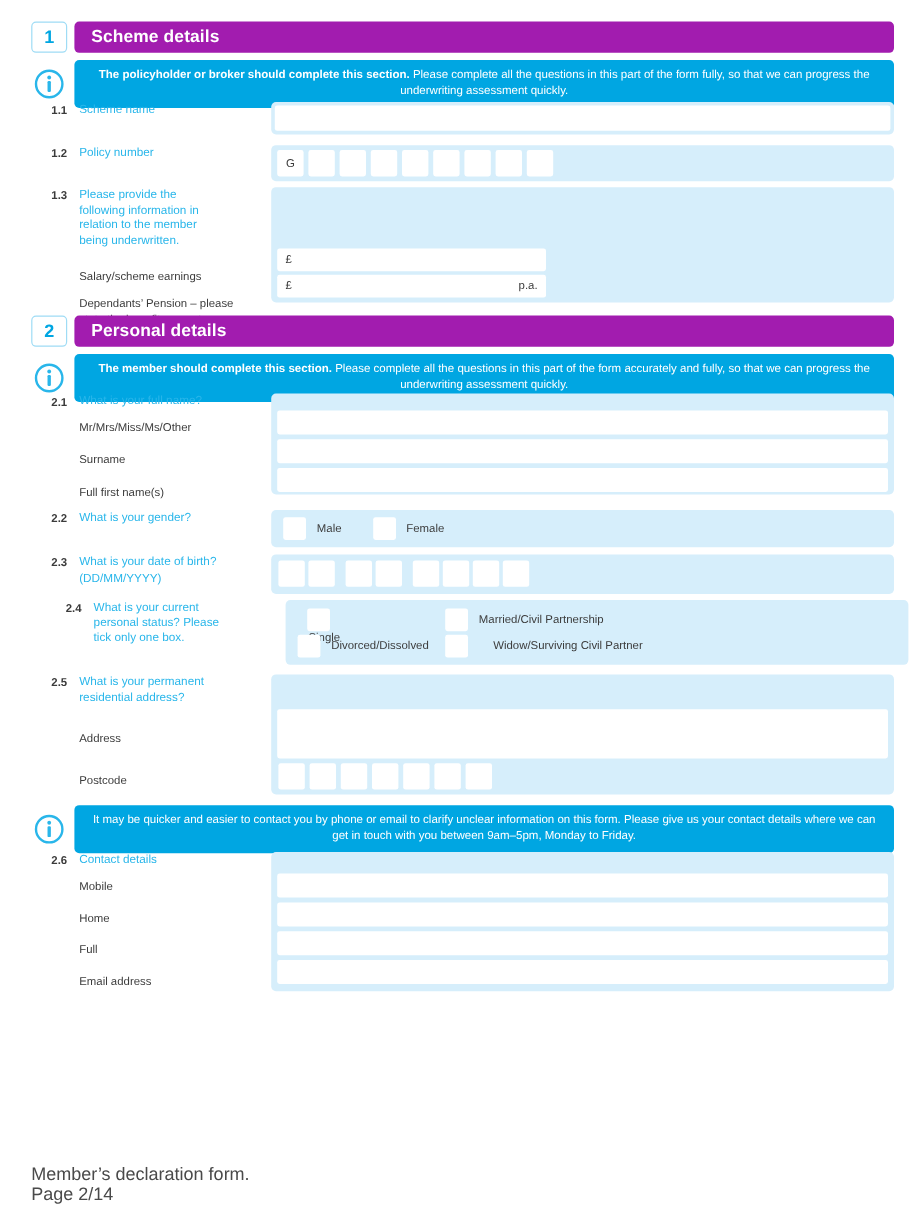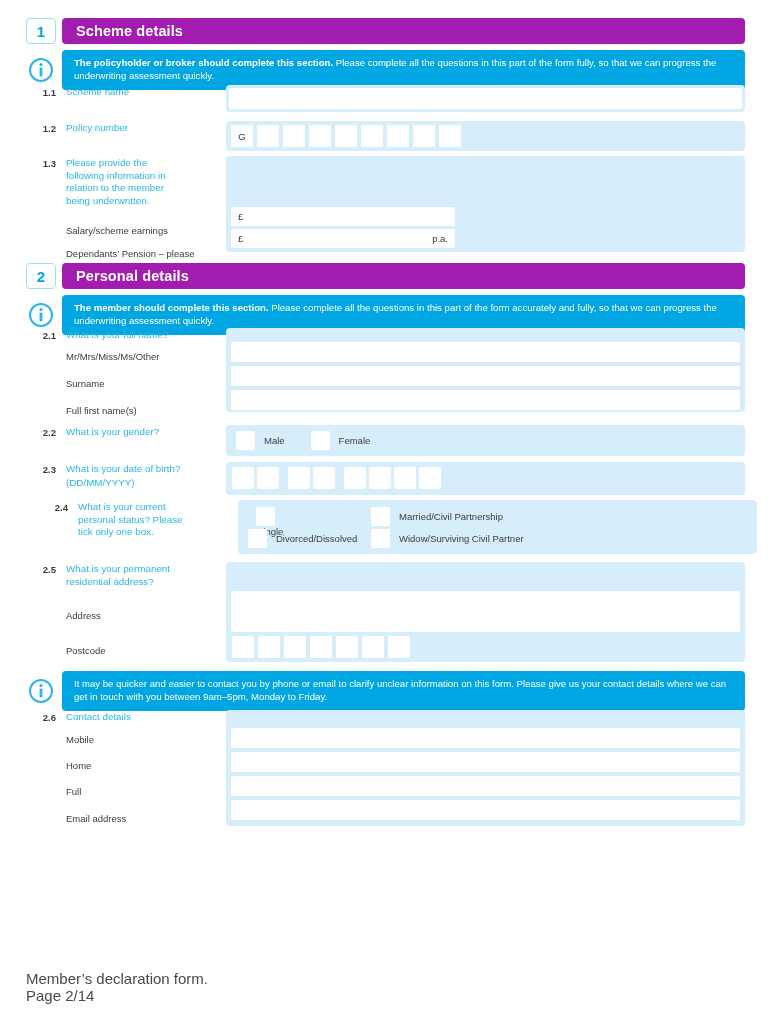--- a/index.html
+++ b/index.html
@@ -20,21 +20,21 @@
     margin-right:6px;flex:0 0 auto;
   }
   .sec-bar{
     flex:1;background:#a21caf;border-radius:4px;
     display:flex;align-items:center;
     color:#ffffff;font-size:14.5px;font-weight:bold;
     padding-left:14px;letter-spacing:.1px;
   }
 
   
-  .info-row{display:flex;align-items:stretch;margin-top:6px;}
+  .info-row{display:flex;align-items:stretch;margin-top:6px;text-align:center;}
   .info-icon{
     width:30px;flex:0 0 auto;margin-right:6px;
     display:flex;align-items:center;justify-content:center;
   }
   .info-bar{
     flex:1;background:#00a6e2;border-radius:4px;color:#ffffff;
     font-size:9.6px;line-height:1.34;padding:7px 12px 7px 12px;
     box-sizing:border-box;
   }
   .info-bar b{font-weight:bold;}
@@ -242,21 +242,21 @@
         <span class="opt-lab" style="margin-left:9px;">Single</span>
       </div>
       <div style="position:absolute;left:133px;top:7px;display:flex;align-items:center;">
         <div class="cbx" style="width:19px;height:19px;"></div>
         <span class="opt-lab" style="margin-left:9px;">Married/Civil Partnership</span>
       </div>
       <div style="position:absolute;left:10px;top:29px;display:flex;align-items:center;">
         <div class="cbx" style="width:19px;height:19px;"></div>
         <span class="opt-lab" style="margin-left:9px;">Divorced/Dissolved</span>
       </div>
-      <div style="position:absolute;left:133px;top:29px;display:flex;align-items:center;">
+      <div style="position:absolute;left:133px;top:29px;display:flex;align-items:center;gap:12px;">
         <div class="cbx" style="width:19px;height:19px;"></div>
         <span class="opt-lab" style="margin-left:9px;">Widow/Surviving Civil Partner</span>
       </div>
     </div>
   </div>
 
   <div class="q" style="position:absolute;left:26px;top:562px;width:719px;">
     <div class="q-num">2.5</div>
     <div class="q-labels">
       <div class="q-title" style="width:130px;">What is your permanent residential address?</div>

